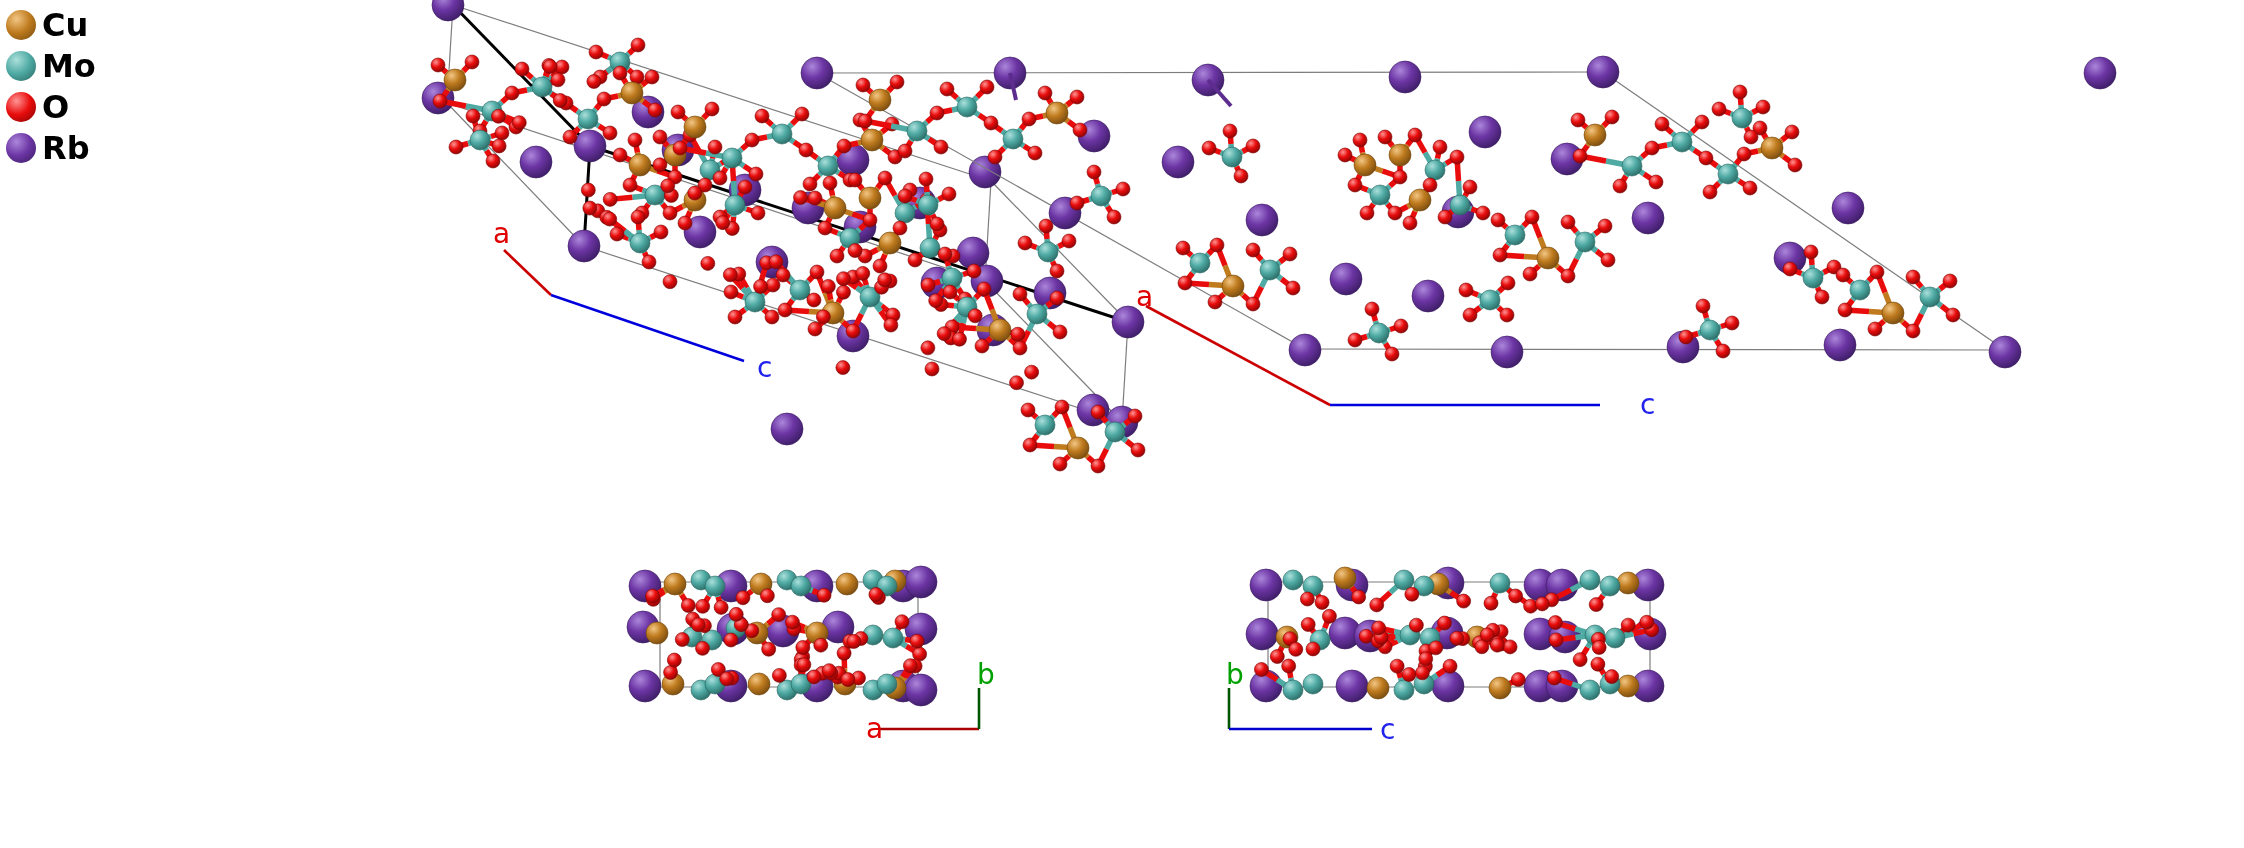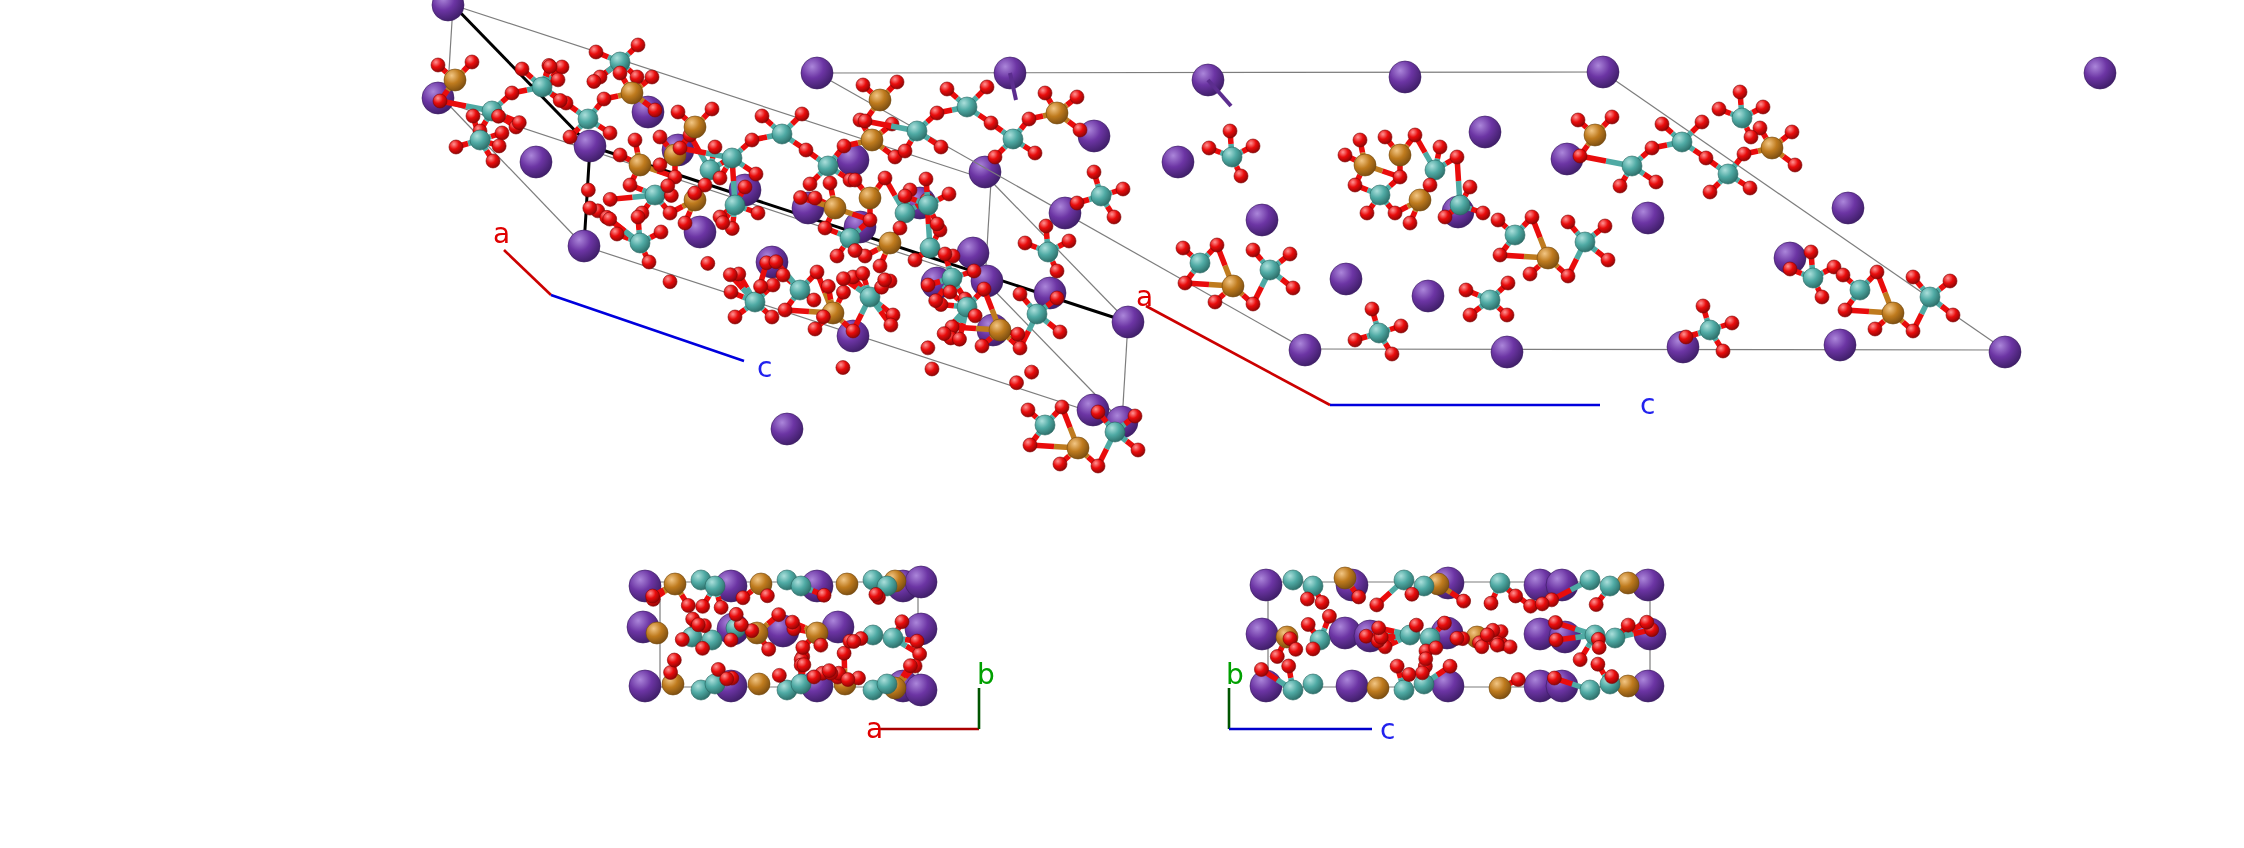--- a/index.html
+++ b/index.html
@@ -1490,13 +1490,31 @@
         <circle cx="1646.8348354957998" cy="622.2261118646711" r="7" fill="url(#g-O)" stroke="#7e0404" stroke-width="0.6"></circle>
         <circle cx="1628.206228364259" cy="625.1341512128711" r="7" fill="url(#g-O)" stroke="#7e0404" stroke-width="0.6"></circle>
         <g>
           <line x1="1229" y1="688" x2="1229" y2="729" stroke="#005500" stroke-width="2.6"></line>
           <line x1="1229" y1="729" x2="1372" y2="729" stroke="#0000cc" stroke-width="2.6"></line>
           <text x="1226" y="684" fill="#00a000" font-size="28" font-family="&quot;DejaVu Sans&quot;, sans-serif">b</text>
           <text x="1380" y="739" fill="#2222ee" font-size="28" font-family="&quot;DejaVu Sans&quot;, sans-serif">c</text>
         </g>
       </g>
     </svg>
+  <div id="legend">
+    <div class="legend-row">
+      <div class="legend-sphere" style="background: radial-gradient(circle at 35% 30%, rgb(242, 198, 132) 0%, rgb(191, 123, 30) 48%, rgb(112, 70, 14) 100%);"></div>
+      <div class="legend-label">Cu</div>
+    </div>
+    <div class="legend-row">
+      <div class="legend-sphere" style="background: radial-gradient(circle at 35% 30%, rgb(171, 223, 219) 0%, rgb(79, 170, 164) 48%, rgb(39, 100, 95) 100%);"></div>
+      <div class="legend-label">Mo</div>
+    </div>
+    <div class="legend-row">
+      <div class="legend-sphere" style="background: radial-gradient(circle at 35% 30%, rgb(255, 148, 148) 0%, rgb(233, 12, 12) 48%, rgb(126, 4, 4) 100%);"></div>
+      <div class="legend-label">O</div>
+    </div>
+    <div class="legend-row">
+      <div class="legend-sphere" style="background: radial-gradient(circle at 35% 30%, rgb(171, 134, 218) 0%, rgb(108, 53, 164) 48%, rgb(55, 26, 94) 100%);"></div>
+      <div class="legend-label">Rb</div>
+    </div>
+  </div>
 </div>
 
 </body></html>

